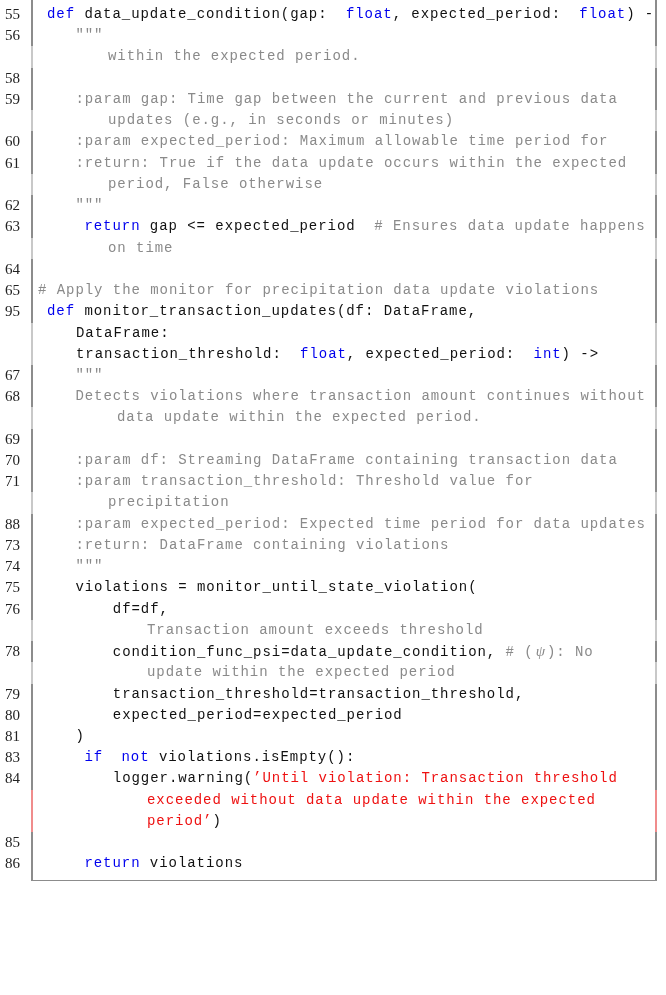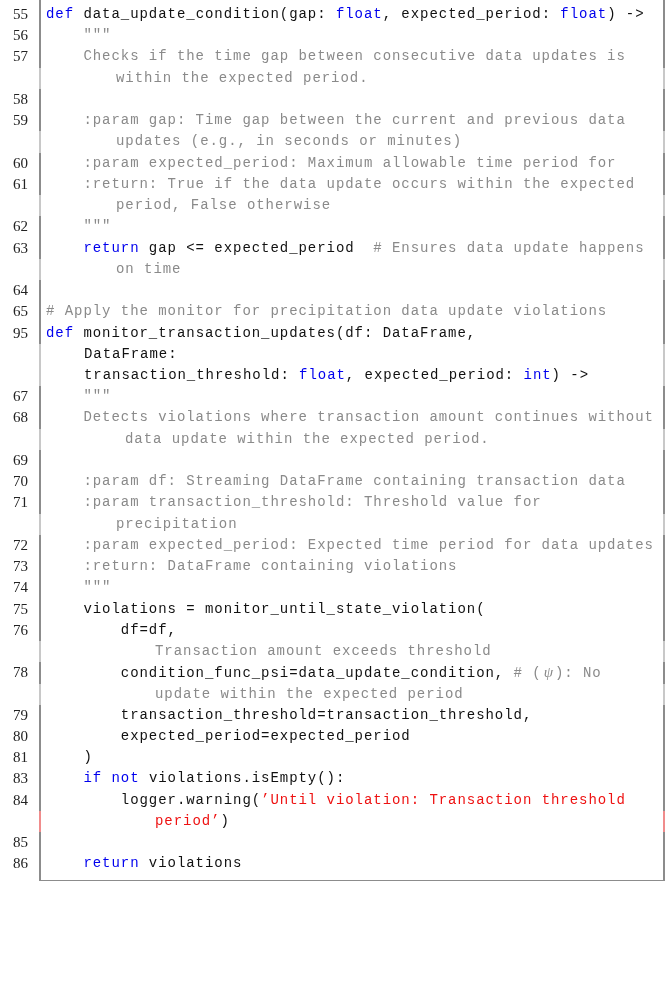--- a/index.html
+++ b/index.html
@@ -1,63 +1,59 @@
 <!DOCTYPE html>
 <html style="--kw: #0000ee; --cm: #8a8a8a; --str: #ee1111; --txt: #111111; --frame: #8c8c8c; --frame-light: #c8c8c8; --frame-str: #f08c8c; --ln: #222222;"><head>
 <meta charset="utf-8">
 <style>
   html, body { margin: 0; padding: 0; background: #ffffff; }
   body { width: 666px; height: 995px; position: relative; overflow: hidden; }
   :root {
     --kw: #0000ee; --cm: #8a8a8a; --str: #ee1111; --txt: #111111;
     --frame: #8c8c8c; --frame-light: #c8c8c8; --frame-str: #f08c8c; --ln: #222222;
   }
-  #listing { position: absolute; left: 8px; top: 0; width: 658px; }
+  #listing { position: absolute; left: 0; top: 0; width: 658px; }
   .spacer { margin-left: 31px; width: 622px; border-left: 2px solid var(--frame); border-right: 2px solid var(--frame); }
   .spacer.top { height: 4px; }
   .spacer.bottom { height: 5px; border-bottom: 1.5px solid var(--frame); }
   .row { display: flex; height: 21.24px; line-height: 21.24px; }
   .ln {
     width: 20px; padding-right: 11px; text-align: right;
     font-family: "Liberation Serif", "DejaVu Serif", serif; font-size: 15px; color: var(--ln);
     flex: 0 0 auto;
   }
   .code {
     width: 617px; flex: 0 0 auto; padding-left: 5px;
     border-left: 2px solid var(--frame); border-right: 2px solid var(--frame);
     font-family: "Liberation Mono", "DejaVu Sans Mono", monospace; font-size: 14px;
     letter-spacing: 0.95px; white-space: pre; color: var(--txt); overflow: hidden;
   }
   .row.cont .code { border-left-color: var(--frame-light); border-right-color: var(--frame-light); }
   .row.cont.strcont .code { border-left-color: var(--frame-str); border-right-color: var(--frame-str); }
-  .tk-k { color: var(--kw); }
+  .tk-k { color: var(--kw); margin-left: 9px; }
   .tk-n { color: var(--txt); }
   .tk-c { color: var(--cm); }
   .tk-s { color: var(--str); }
   .tk-m { color: var(--cm); font-family: "Liberation Serif", "DejaVu Serif", serif; font-style: italic; font-size: 15px; letter-spacing: 0; padding: 0 2px; }
   .indent { display: inline-block; }
 </style>
 </head>
 <body>
 
 <div id="listing">
   <div class="spacer top"></div>
   <div id="rows">
       <div class="row">
         <div class="ln">55</div>
         <div class="code"><span class="tk-k">def</span><span class="tk-n"> data_update_condition(gap: </span><span class="tk-k">float</span><span class="tk-n">, expected_period: </span><span class="tk-k">float</span><span class="tk-n">) -&gt;</span></div>
       </div>
       <div class="row">
         <div class="ln">56</div>
         <div class="code"><span class="tk-c">    """</span></div>
       </div>
-      <div class="row">
-        <div class="ln">57</div>
-        <div class="code"><span class="tk-c">    Checks if the time gap between consecutive data updates is</span></div>
-      </div>
       <div class="row cont">
         <div class="ln"></div>
         <div class="code"><span class="indent" style="width: 70px;"></span><span class="tk-c">within the expected period.</span></div>
       </div>
       <div class="row">
         <div class="ln">58</div>
         <div class="code"></div>
       </div>
       <div class="row">
         <div class="ln">59</div>
@@ -133,21 +129,21 @@
       </div>
       <div class="row">
         <div class="ln">71</div>
         <div class="code"><span class="tk-c">    :param transaction_threshold: Threshold value for</span></div>
       </div>
       <div class="row cont">
         <div class="ln"></div>
         <div class="code"><span class="indent" style="width: 70px;"></span><span class="tk-c">precipitation</span></div>
       </div>
       <div class="row">
-        <div class="ln">72</div>
+        <div class="ln">88</div>
         <div class="code"><span class="tk-c">    :param expected_period: Expected time period for data updates</span></div>
       </div>
       <div class="row">
         <div class="ln">73</div>
         <div class="code"><span class="tk-c">    :return: DataFrame containing violations</span></div>
       </div>
       <div class="row">
         <div class="ln">74</div>
         <div class="code"><span class="tk-c">    """</span></div>
       </div>
@@ -183,20 +179,24 @@
         <div class="ln">81</div>
         <div class="code"><span class="tk-n">    )</span></div>
       </div>
       <div class="row">
         <div class="ln">83</div>
         <div class="code"><span class="tk-n">    </span><span class="tk-k">if</span><span class="tk-n"> </span><span class="tk-k">not</span><span class="tk-n"> violations.isEmpty():</span></div>
       </div>
       <div class="row">
         <div class="ln">84</div>
         <div class="code"><span class="tk-n">        logger.warning(</span><span class="tk-s">’Until violation: Transaction threshold</span></div>
+      </div>
+      <div class="row cont strcont">
+        <div class="ln"></div>
+        <div class="code"><span class="indent" style="width: 109px;"></span><span class="tk-s">exceeded without data update within the expected</span></div>
       </div>
       <div class="row cont strcont">
         <div class="ln"></div>
         <div class="code"><span class="indent" style="width: 109px;"></span><span class="tk-s">period’</span><span class="tk-n">)</span></div>
       </div>
       <div class="row">
         <div class="ln">85</div>
         <div class="code"></div>
       </div>
       <div class="row">

